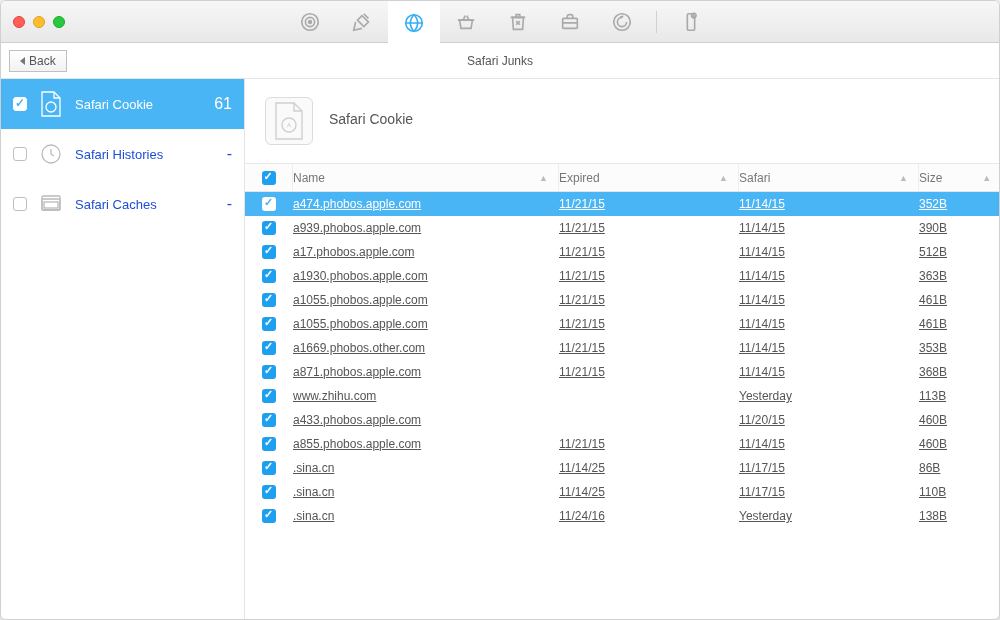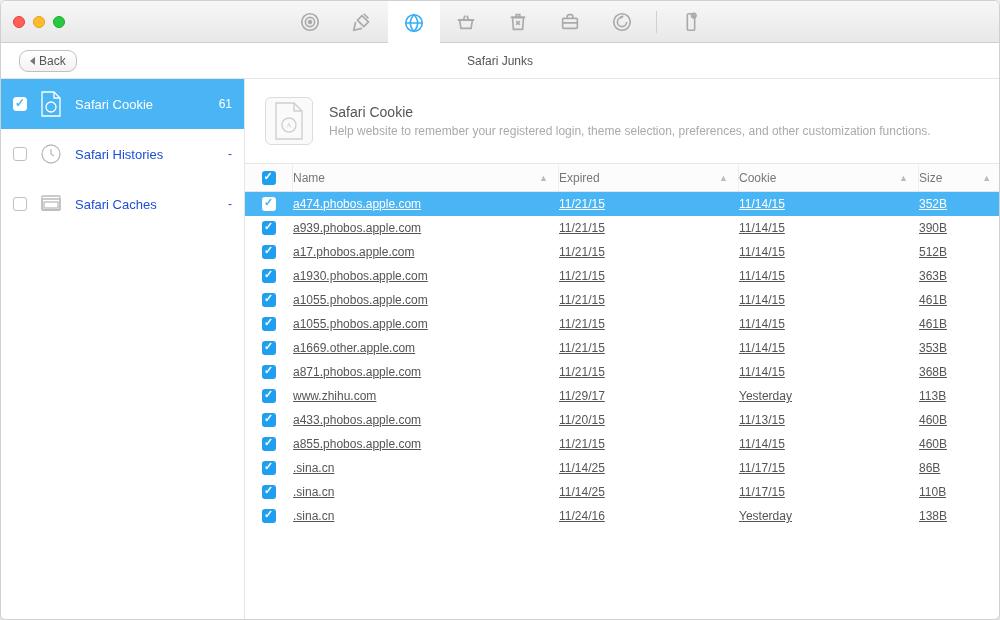--- a/index.html
+++ b/index.html
@@ -12,33 +12,33 @@
 .traffic-min { background: #ffbd2e; border: 0.5px solid #dea123; }
 .traffic-max { background: #28c940; border: 0.5px solid #1aab29; }
 .toolbar-icons { display: flex; margin: 0 auto; gap: 0; align-items: center; }
 .toolbar-icon { width: 52px; height: 42px; display: flex; align-items: center; justify-content: center; color: #aaa; position: relative; }
 .toolbar-icon svg { width: 22px; height: 22px; }
 .toolbar-icon.active { background: #fff; border-top: 2px solid transparent; }
 .toolbar-icon.active::after { content: ''; position: absolute; bottom: -1px; left: 0; right: 0; height: 1px; background: #fff; }
 .toolbar-icon.active svg { color: #35aef5; }
 .toolbar-divider { width: 1px; height: 22px; background: #d0d0d0; margin: 0 8px; }
 .subheader { height: 36px; border-bottom: 1px solid #e5e5e5; display: flex; align-items: center; position: relative; }
-.back-btn { margin-left: 18px; height: 22px; padding: 0 10px; border: 1px solid #c0c0c0; border-radius: 9px; background: linear-gradient(#fff,#f2f2f2); font-size: 12px; color: #555; display: flex; align-items: center; gap: 4px; cursor: pointer; }
+.back-btn { margin-left: 8px; height: 22px; padding: 0 10px; border: 1px solid #c0c0c0; border-radius: 0; background: linear-gradient(#fff,#f2f2f2); font-size: 12px; color: #555; display: flex; align-items: center; gap: 4px; cursor: pointer; }
 .back-btn::before { content: ''; display: inline-block; width: 0; height: 0; border-top: 4px solid transparent; border-bottom: 4px solid transparent; border-right: 5px solid #777; }
 .page-title { position: absolute; left: 50%; transform: translateX(-50%); font-size: 12px; color: #555; }
 .content { flex: 1; display: flex; overflow: hidden; }
 .sidebar { width: 244px; border-right: 1px solid #e5e5e5; background: #fff; }
 .sidebar-item { height: 50px; display: flex; align-items: center; padding: 0 12px 0 12px; gap: 12px; font-size: 13px; color: #1d4ed8; cursor: pointer; }
 .sidebar-item .cb { width: 14px; height: 14px; border: 1px solid #c0c0c0; border-radius: 3px; background: #fff; flex-shrink: 0; position: relative; }
 .sidebar-item.active { background: #4ab5f5; color: #fff; }
 .sidebar-item.active .cb { background: #fff; border-color: #fff; }
 .sidebar-item.active .cb::after { content: '✓'; color: #4ab5f5; position: absolute; top: -2px; left: 1px; font-size: 12px; font-weight: bold; }
 .sidebar-item .icon { width: 24px; height: 24px; display: flex; align-items: center; justify-content: center; flex-shrink: 0; }
 .sidebar-item .label { flex: 1; }
-.sidebar-item .count { font-size: 12px; }
+.sidebar-item .count { font-size: 16px; }
 .main { flex: 1; display: flex; flex-direction: column; overflow: hidden; }
 .header-card { padding: 18px 20px; display: flex; align-items: center; gap: 16px; border-bottom: 1px solid #e8e8e8; }
 .header-icon { width: 48px; height: 48px; border: 1px solid #dcdcdc; border-radius: 6px; display: flex; align-items: center; justify-content: center; color: #cfcfcf; background: #fafafa; }
 .header-texts { flex: 1; }
 .header-title { font-size: 14px; color: #555; margin-bottom: 4px; }
 .header-sub { font-size: 12px; color: #aaa; }
 .table-head { height: 28px; display: flex; align-items: center; border-bottom: 1px solid #e5e5e5; font-size: 12px; color: #777; background: #fcfcfc; }
 .th, .td { display: flex; align-items: center; }
 .col-cb { width: 48px; justify-content: center; }
 .col-name { flex: 1; padding-left: 0; }
@@ -182,38 +182,37 @@
         <div class="header-icon">
           <svg width="34" height="40" viewBox="0 0 34 40" fill="none" stroke="currentColor" stroke-width="1.4">
               <path d="M4 2h18l8 8v28H4z"></path>
               <path d="M22 2v8h8"></path>
               <circle cx="17" cy="24" r="7"></circle>
               <path d="M14 27l3-6 3 6-3-2z" fill="currentColor" stroke="none" opacity="0.6"></path>
             </svg>
         </div>
         <div class="header-texts">
           <div class="header-title">Safari Cookie</div>
-          <div class="header-sub">Help website to remember your registered login, theme selection, preferences, and other customization functions.</div>
         </div>
       </div>
 
       <div class="table-head">
         <div class="th col-cb">
             <div class="head-cbx"></div>
           </div>
         <div class="th col-name">
             <span>Name</span>
             <span class="sort-arrow">▲</span>
           </div>
         <div class="th col-exp">
             <span>Expired</span>
             <span class="sort-arrow">▲</span>
           </div>
         <div class="th col-created">
-            <span>Cookie</span>
+            <span>Safari</span>
             <span class="sort-arrow">▲</span>
           </div>
         <div class="th col-size">
             <span>Size</span>
             <span class="sort-arrow">▲</span>
           </div>
       </div>
 
       <div class="table-body" id="table-body">
           <div class="row selected">
@@ -267,50 +266,48 @@
             </div>
     <div class="td col-name">a1055.phobos.apple.com</div>
     <div class="td col-exp">11/21/15</div>
     <div class="td col-created">11/14/15</div>
     <div class="td col-size">461B</div>
           </div>
           <div class="row">
             <div class="td col-cb">
               <div class="cbx"></div>
             </div>
-    <div class="td col-name">a1669.other.apple.com</div>
+    <div class="td col-name">a1669.phobos.other.com</div>
     <div class="td col-exp">11/21/15</div>
     <div class="td col-created">11/14/15</div>
     <div class="td col-size">353B</div>
           </div>
           <div class="row">
             <div class="td col-cb">
               <div class="cbx"></div>
             </div>
     <div class="td col-name">a871.phobos.apple.com</div>
     <div class="td col-exp">11/21/15</div>
     <div class="td col-created">11/14/15</div>
     <div class="td col-size">368B</div>
           </div>
           <div class="row">
             <div class="td col-cb">
               <div class="cbx"></div>
             </div>
     <div class="td col-name">www.zhihu.com</div>
-    <div class="td col-exp">11/29/17</div>
     <div class="td col-created">Yesterday</div>
     <div class="td col-size">113B</div>
           </div>
           <div class="row">
             <div class="td col-cb">
               <div class="cbx"></div>
             </div>
     <div class="td col-name">a433.phobos.apple.com</div>
     <div class="td col-exp">11/20/15</div>
-    <div class="td col-created">11/13/15</div>
     <div class="td col-size">460B</div>
           </div>
           <div class="row">
             <div class="td col-cb">
               <div class="cbx"></div>
             </div>
     <div class="td col-name">a855.phobos.apple.com</div>
     <div class="td col-exp">11/21/15</div>
     <div class="td col-created">11/14/15</div>
     <div class="td col-size">460B</div>

